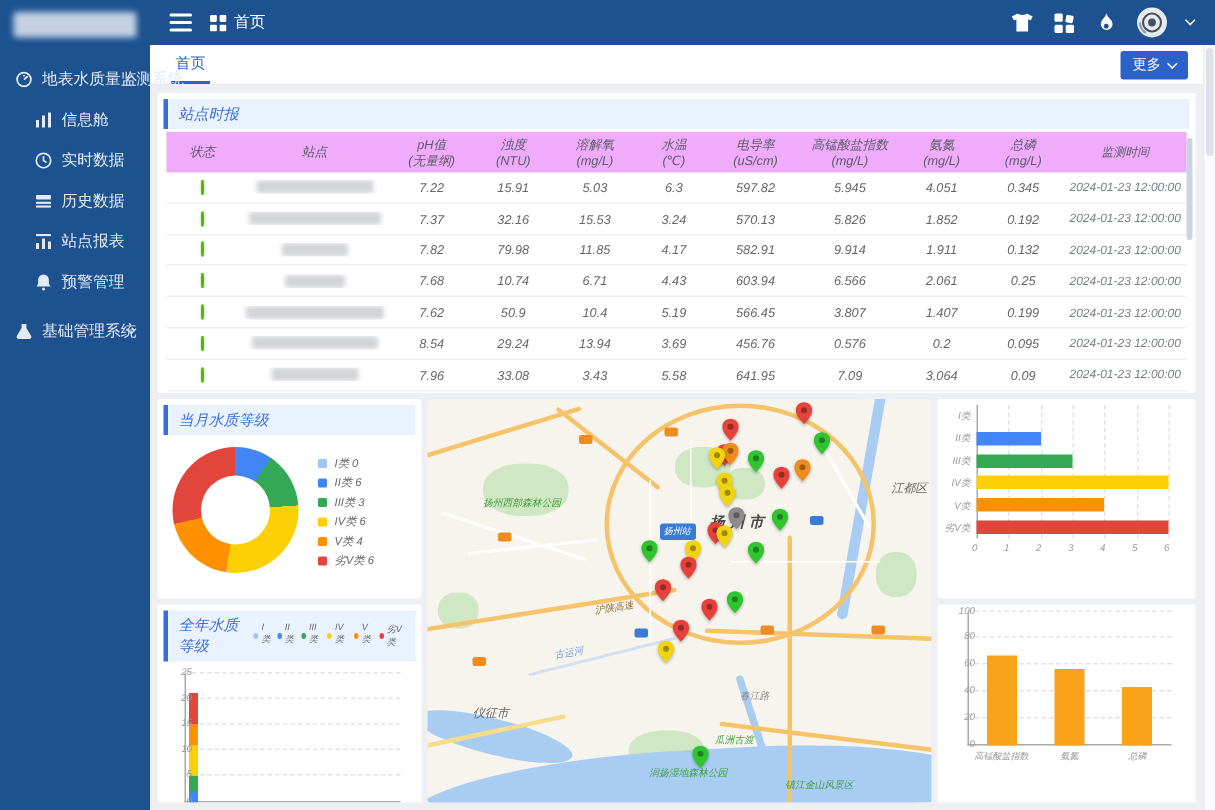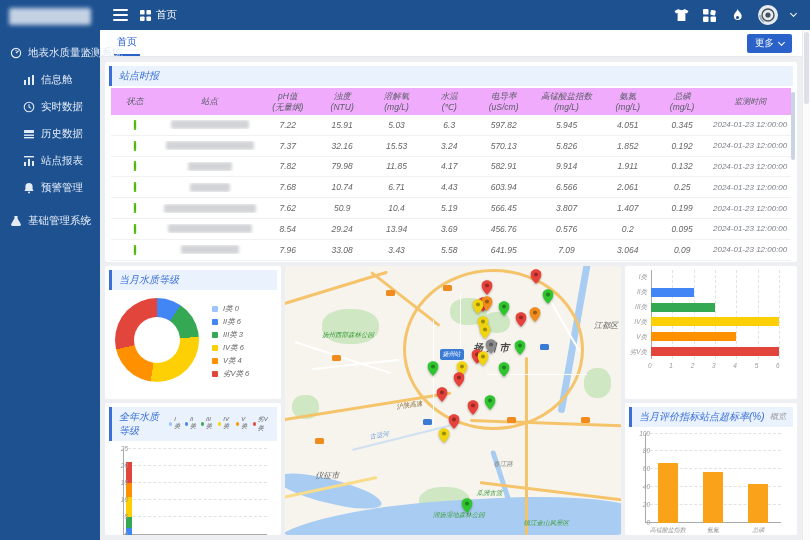--- a/index.html
+++ b/index.html
@@ -653,24 +653,20 @@
               <div class="axis-label" style="left: 151px; top: 96px;">6</div>
               <div class="axis-label" style="left: 0px; width: 22px; text-align: right; top: 7.41667px;">I类</div>
               <div class="axis-label" style="left: 0px; width: 22px; text-align: right; top: 22.25px;">II类</div>
               <div class="axis-label" style="left: 0px; width: 22px; text-align: right; top: 37.0833px;">III类</div>
               <div class="axis-label" style="left: 0px; width: 22px; text-align: right; top: 51.9167px;">IV类</div>
               <div class="axis-label" style="left: 0px; width: 22px; text-align: right; top: 66.75px;">V类</div>
               <div class="axis-label" style="left: 0px; width: 22px; text-align: right; top: 81.5833px;">劣V类</div>
             </div>
         </section>
         <section class="panel">
-          <div class="panel-title">
-            <span>当月评价指标站点超标率(%)</span>
-            <span class="right-link">概览</span>
-          </div>
           <div class="chart-body" id="vbar-body" style="height:107px">
               <div class="plot" style="left: 20px; top: 5px; width: 136px; height: 89px;">
                 <div class="gridline-h" style="bottom: 20%;"></div>
                 <div class="gridline-h" style="bottom: 40%;"></div>
                 <div class="gridline-h" style="bottom: 60%;"></div>
                 <div class="gridline-h" style="bottom: 80%;"></div>
                 <div class="gridline-h" style="bottom: 100%;"></div>
                 <div class="baseline" style="left: 0px; right: 0px; bottom: 0px; height: 1px;"></div>
                 <div class="baseline" style="left: 0px; top: 0px; bottom: 0px; width: 1px;"></div>
                 <div style="position: absolute; width: 20px; left: 12.6667px; bottom: 0px; height: 59.363px; background: rgb(249, 162, 26);"></div>

